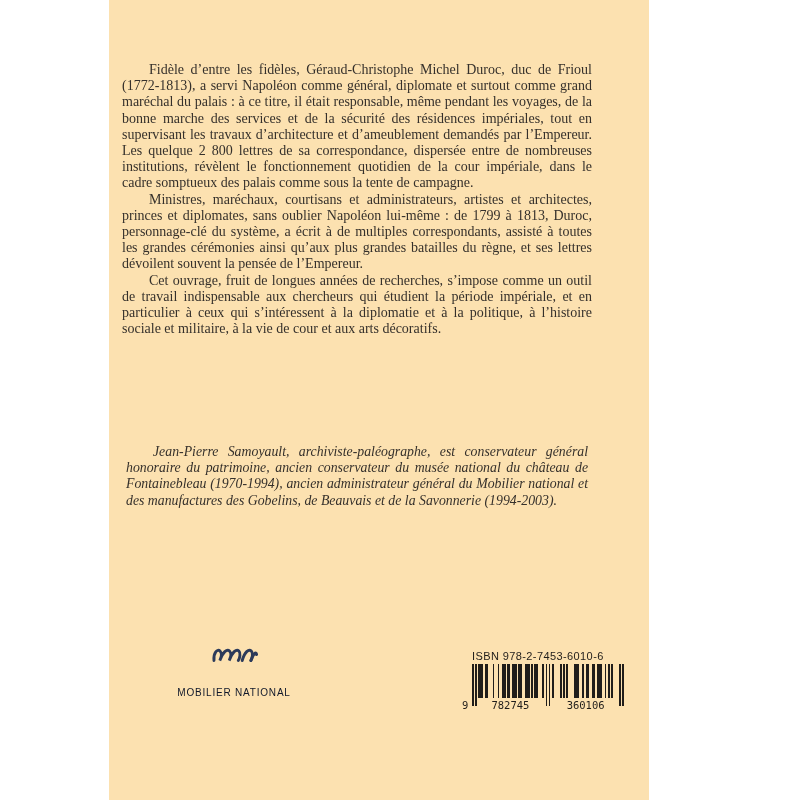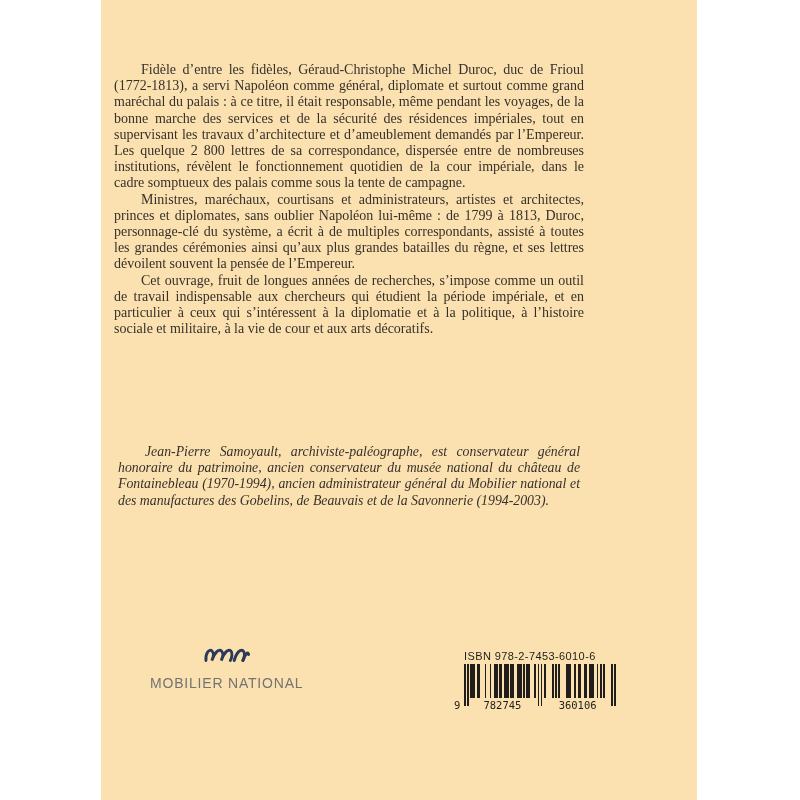--- a/index.html
+++ b/index.html
@@ -1,41 +1,41 @@
 <!DOCTYPE html>
 <html><head>
 <meta charset="utf-8">
 <style>
   html,body{margin:0;padding:0;}
   body{
     width:800px;height:800px;background:#ffffff;position:relative;overflow:hidden;
     font-family:"Liberation Serif","DejaVu Serif",serif;
   }
   .page{
-    position:absolute;left:101px;top:0;width:596px;height:800px;
+    position:absolute;left:109px;top:0;width:540px;height:800px;
     background:#fce1b0;
   }
   .body-text{position:absolute;left:13px;top:62px;width:470px;}
   .body-text p{
     margin:0;text-indent:27px;text-align:justify;
     font-size:14px;line-height:16.2px;color:#35302b;
     -webkit-hyphens:none;hyphens:none;
   }
   .bio-text{position:absolute;left:13px;top:440px;width:470px;}
   .bio-text p{
     margin:4px;text-indent:27px;text-align:justify;font-style:italic;
     font-size:13.8px;line-height:16.2px;color:#35302b;
     -webkit-hyphens:none;hyphens:none;
   }
   .publisher{position:absolute;left:49px;top:640px;width:152px;text-align:center;}
   .publisher .monogram{display:block;margin:0 auto;}
   .publisher .pub-name{
-    display:block;margin-top:8px;
+    display:block;margin-top:20px;
     font-family:"Liberation Sans","DejaVu Sans",sans-serif;
-    font-size:14px;font-weight:500;letter-spacing:0.8px;color:#737373;
+    font-size:10px;font-weight:500;letter-spacing:0.8px;color:#0f172a;
     white-space:nowrap;
   }
   .collection{
     position:absolute;left:45px;top:704px;
     font-style:italic;font-size:12.8px;color:#35302b;white-space:nowrap;
   }
   .barcode-block{position:absolute;left:351px;top:650px;width:172px;}
   .isbn-label{
     width:152px;margin-left:12px;text-align:left;
     font-family:Liberation Sans, sans-serif;

